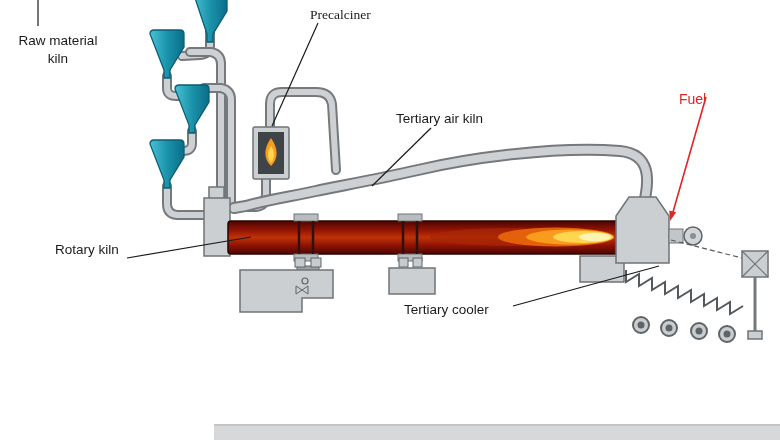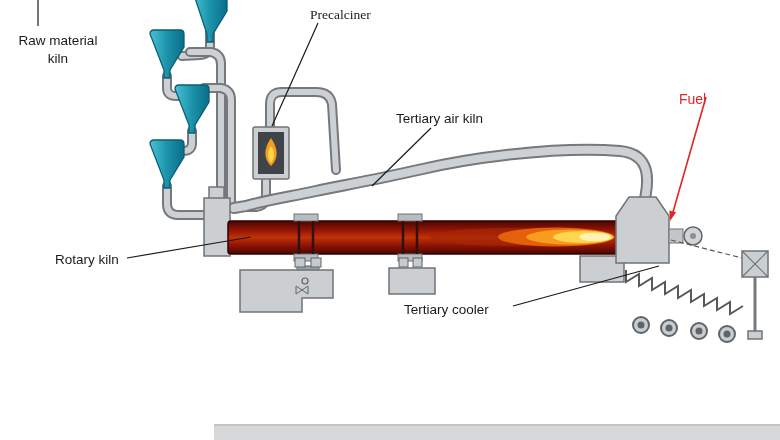--- a/index.html
+++ b/index.html
@@ -187,16 +187,16 @@
 
     <g>
       <path d="M 706,97 L 673,212" stroke="var(--fuel-red,#e02525)" stroke-width="1.6" fill="none"></path>
       <polygon points="670,221 676.1,212.3 669.3,210.4" fill="var(--fuel-red,#e02525)"></polygon>
     </g>
   </svg>
 
   <div class="lbl wrap" style="left:8px;top:32px;width:100px;">Raw material kiln</div>
   <div class="lbl" style="left:310px;top:6px;font-family:Liberation Serif, serif;">Precalciner</div>
   <div class="lbl" style="left:396px;top:110px;">Tertiary air kiln</div>
-  <div class="lbl" style="left:55px;top:251px;">Rotary kiln</div>
+  <div class="lbl" style="left:55px;top:241px;">Rotary kiln</div>
   <div class="lbl fuel" style="left:679px;top:78px;margin-top:12px;">Fuel</div>
   <div class="lbl" style="left:404px;top:301px;">Tertiary cooler</div>
 </div>
 
 </body></html>

